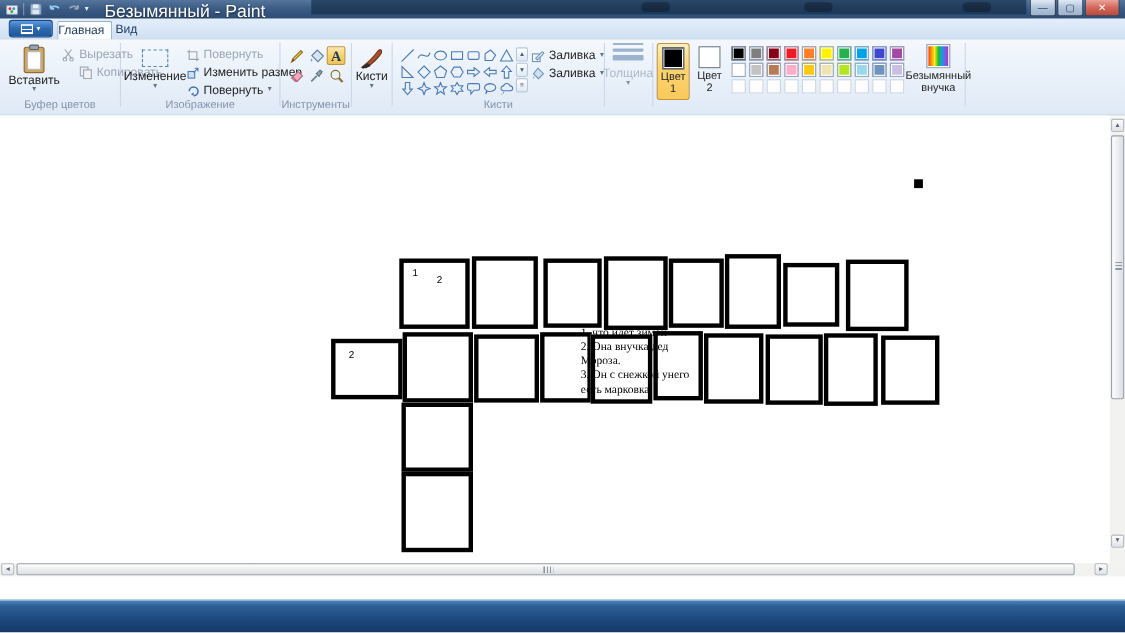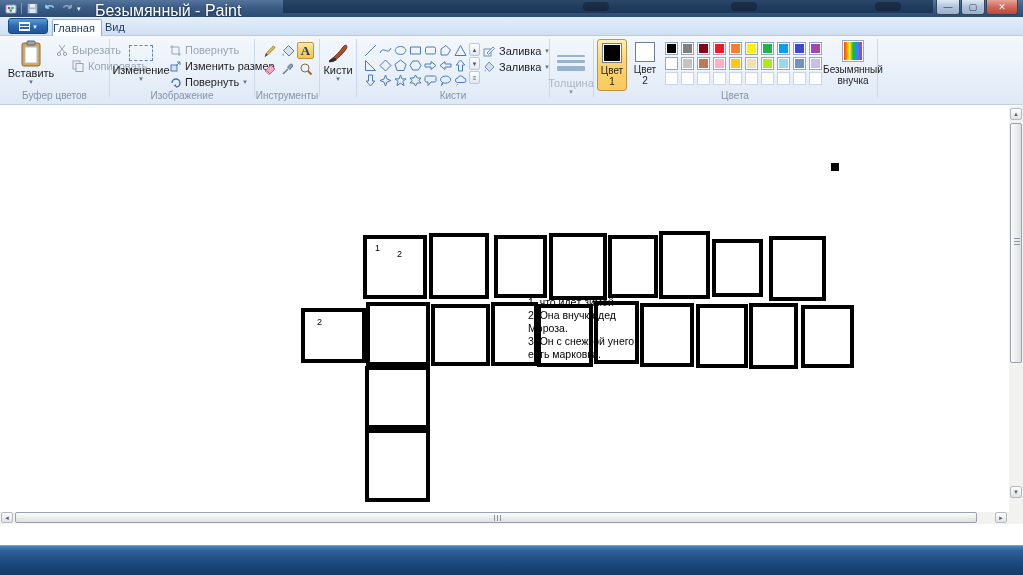--- a/index.html
+++ b/index.html
@@ -55,21 +55,21 @@
   .colorbtn { width:30px; height:52px; border-radius:3px; display:flex; flex-direction:column; align-items:center; padding-top:3px; }
   .colorbtn .sw { width:20px; height:20px; border:1px solid #707d8c; box-shadow:inset 0 0 0 1px #fff; }
   .colorbtn .lb { font-size:10px; color:#1e1e1e; text-align:center; line-height:11px; margin-top:2px; }
   .colorbtn.sel { background:linear-gradient(#fdeebb,#fbd470 45%,#f9c95b); border:1px solid #c29340; }
   .thick-line { background:#7f9dbd; border-radius:1px; }
 
   
   #canvas { left:0; top:105px; width:1009px; height:407px; background:#fff; }
   .xcell { position:absolute; background:#fff; border:4px solid #000; }
   .xnum { position:absolute; font-size:9px; color:#000; }
-  #clues { line-height:13px; font-size:10.5px; color:#000; width:140px; }
+  #clues { line-height:13px; font-size:10.5px; color:#000; width:140px;font-family:Liberation Serif, serif; }
   #dot { background:#000; }
 
   
   .sb-track { background:#f2f2f0; }
   .sb-btn { background:linear-gradient(#fdfdfd,#dfe2e6); border:1px solid #b5bac2; border-radius:2px;
     color:#5a6472; font-size:6px; text-align:center; }
   .sb-thumb { background:linear-gradient(90deg,#fdfdfd,#dcdfe3); border:1px solid #9aa1ab; border-radius:2px; }
   .sb-thumb.h { background:linear-gradient(#fdfdfd,#dcdfe3); }
   .grip { background:repeating-linear-gradient(#8d97a3 0 1px, transparent 1px 3px); }
   .griph { background:repeating-linear-gradient(90deg,#8d97a3 0 1px, transparent 1px 3px); }
@@ -374,21 +374,21 @@
     <div class="small-row abs" style="left:483px;top:25px;">
       <svg width="12" height="12" viewBox="0 0 12 12">
           <path d="M6 1 L11 6 L6.5 10.5 L2 6 Z" fill="#cfe0ef" stroke="#6f93b8"></path>
           <path d="M2.2 8 q-1.4 2.4 0 2.4 t0 -2.4" fill="#8fb3d4"></path>
         </svg>
       <span class="rlbl">Заливка</span>
       <span class="ddg">▾</span>
     </div>
     <div class="glabel abs" style="left:357px;width:192px;">Кисти</div>
 
-    <div class="btn-big abs" style="left:551px;top:16px;width:40px;opacity:.75;">
+    <div class="btn-big abs" style="left:551px;top:0;width:40px;opacity:.75;">
       <span style="display:flex;flex-direction:column;gap:3px;align-items:center;margin:3px 0 6px;">
         <span class="thick-line" style="width:28px;height:2px;"></span>
         <span class="thick-line" style="width:28px;height:3px;"></span>
         <span class="thick-line" style="width:28px;height:5px;"></span>
       </span>
       <span class="rlbl dis">Толщина</span>
       <span class="ddg">▾</span>
     </div>
 
     <div class="colorbtn sel abs" style="left:597px;top:3px;">
@@ -428,21 +428,20 @@
         <div class="swatch empty"></div>
         <div class="swatch empty"></div>
         <div class="swatch empty"></div>
         <div class="swatch empty"></div>
         <div class="swatch empty"></div>
       </div>
     <div class="btn-big abs" style="left:829px;top:4px;width:48px;">
       <span style="width:22px;height:22px;border:1px solid #98a8c0;box-shadow:inset 0 0 0 1px #fff;background:linear-gradient(90deg,#e22,#f80,#fe2,#2b2,#19e,#85d,#a3a);"></span>
       <span class="rlbl" style="font-size:10px;line-height:11px;text-align:center;margin-top:2px;"><span>Безымянный</span><br><span>внучка</span></span>
     </div>
-    <div class="glabel abs" style="left:593px;width:284px;">Цвета</div>
   </div>
 
   <div id="canvas" class="abs">
     <div>
         <div class="xcell" style="left: 363px; top: 130px; width: 64px; height: 64px;">
           <span class="xnum" style="left: 8px; top: 4px;">1</span>
           <span class="xnum" style="left: 30px; top: 10px;">2</span>
         </div>
         <div class="xcell" style="left: 429px; top: 128px; width: 60px; height: 66px;"></div>
         <div class="xcell" style="left: 494px; top: 130px; width: 53px; height: 63px;"></div>

